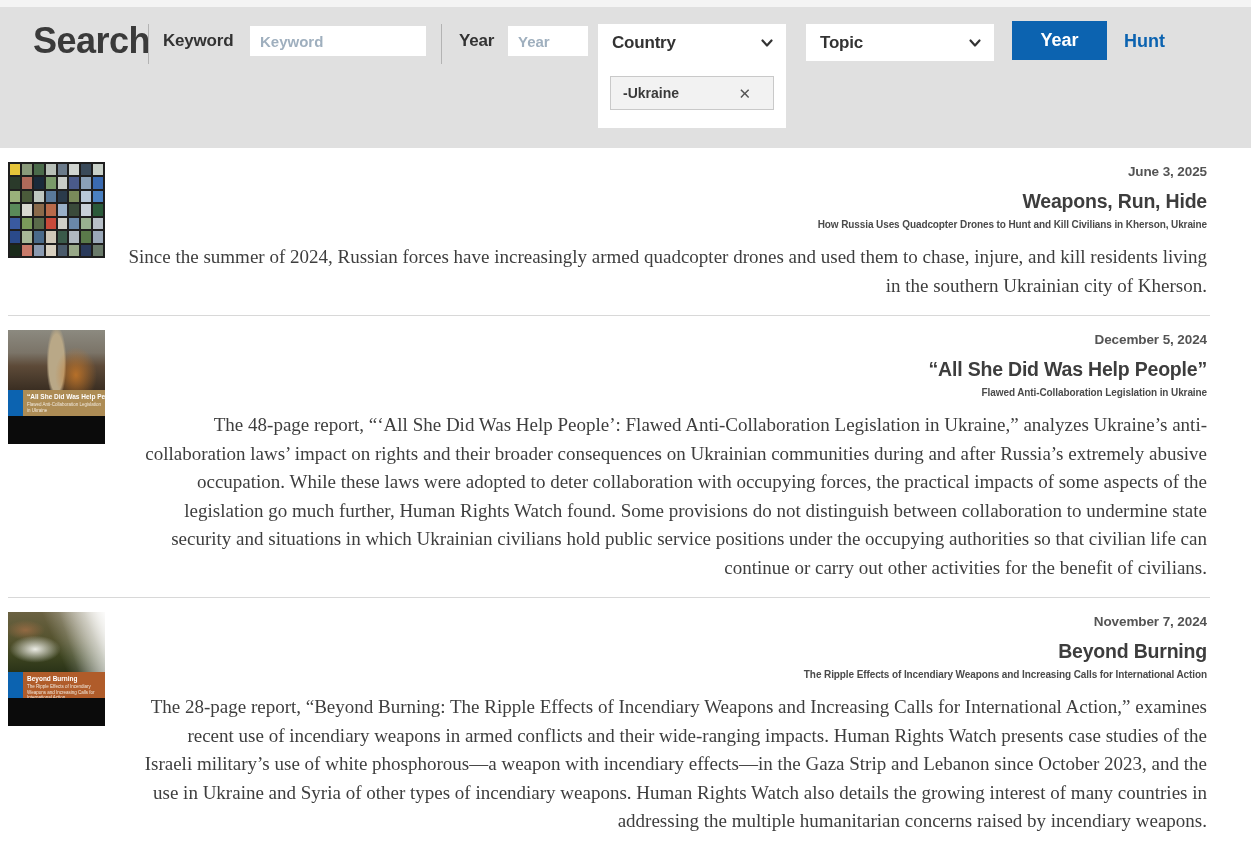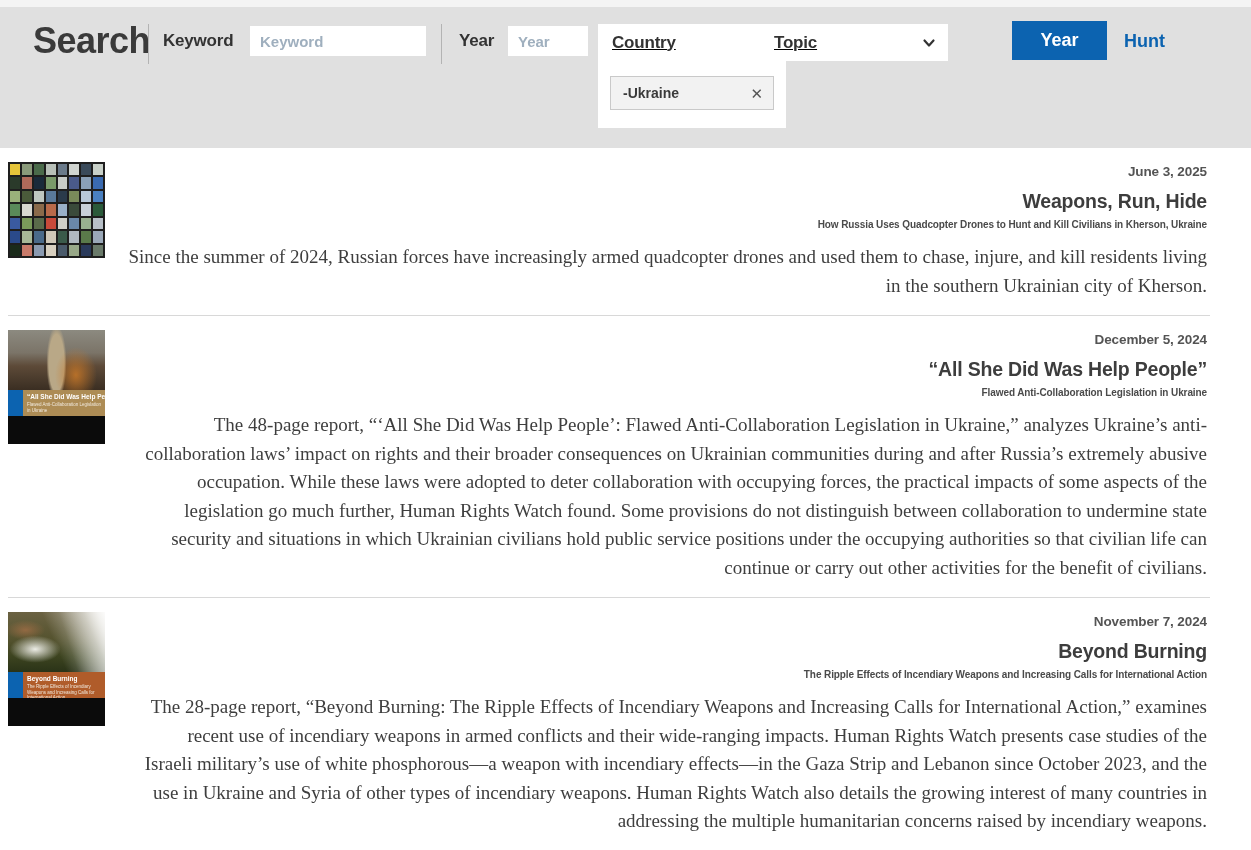--- a/index.html
+++ b/index.html
@@ -30,34 +30,34 @@
     font-family: "Liberation Sans", sans-serif; font-size: 15px; color: #333;
     padding: 0 10px; outline: none;
   }
   .text-input::placeholder { color: #9fafbe; font-weight: bold; opacity: 1; }
   .input-keyword { left: 250px; width: 176px; }
   .input-year { left: 508px; width: 80px; }
 
   .select-box {
     position: absolute; top: 17px; width: 188px; height: 37px; background: #fff;
     display: flex; align-items: center; justify-content: space-between;
-    padding: 0 12px 0 14px; cursor: pointer; text-decoration: underline;
+    padding: 0 12px 0 14px; cursor: pointer;
   }
   .select-box .select-label { font-size: 17px; font-weight: bold; color: #333; letter-spacing: -0.2px; }
   .sel-country { left: 598px; }
-  .sel-topic { left: 760px; }
+  .sel-topic { left: 806px; }
   .chev { width: 14px; height: 14px; display: block; }
 
   .country-facet-panel {
     position: absolute; left: 598px; top: 54px; width: 188px; height: 67px; background: #fff;
   }
   .filter-chip {
     position: absolute; left: 12px; top: 15px; width: 164px; height: 34px;
     background: #f2f2f2; border: 1px solid #c9c9c9;
-    display: flex; align-items: center; justify-content: space-between; padding: 0 10px 0 12px;
+    display: flex; align-items: center; justify-content: space-between; padding: 0 22px 0 12px;
   }
   .filter-chip .chip-label { font-size: 14px; font-weight: bold; color: #3a3a3a; }
   .chip-x {
     font-size: 15px; color: #555; background: none; border: none; cursor: pointer;
     font-family: "Liberation Sans", sans-serif; line-height: 1;
   }
 
   .apply-btn {
     position: absolute; left: 1012px; top: 14px; width: 95px; height: 39px;
     background: #0c63b0; color: #fff; border: none; font-family: "Liberation Sans", sans-serif;

